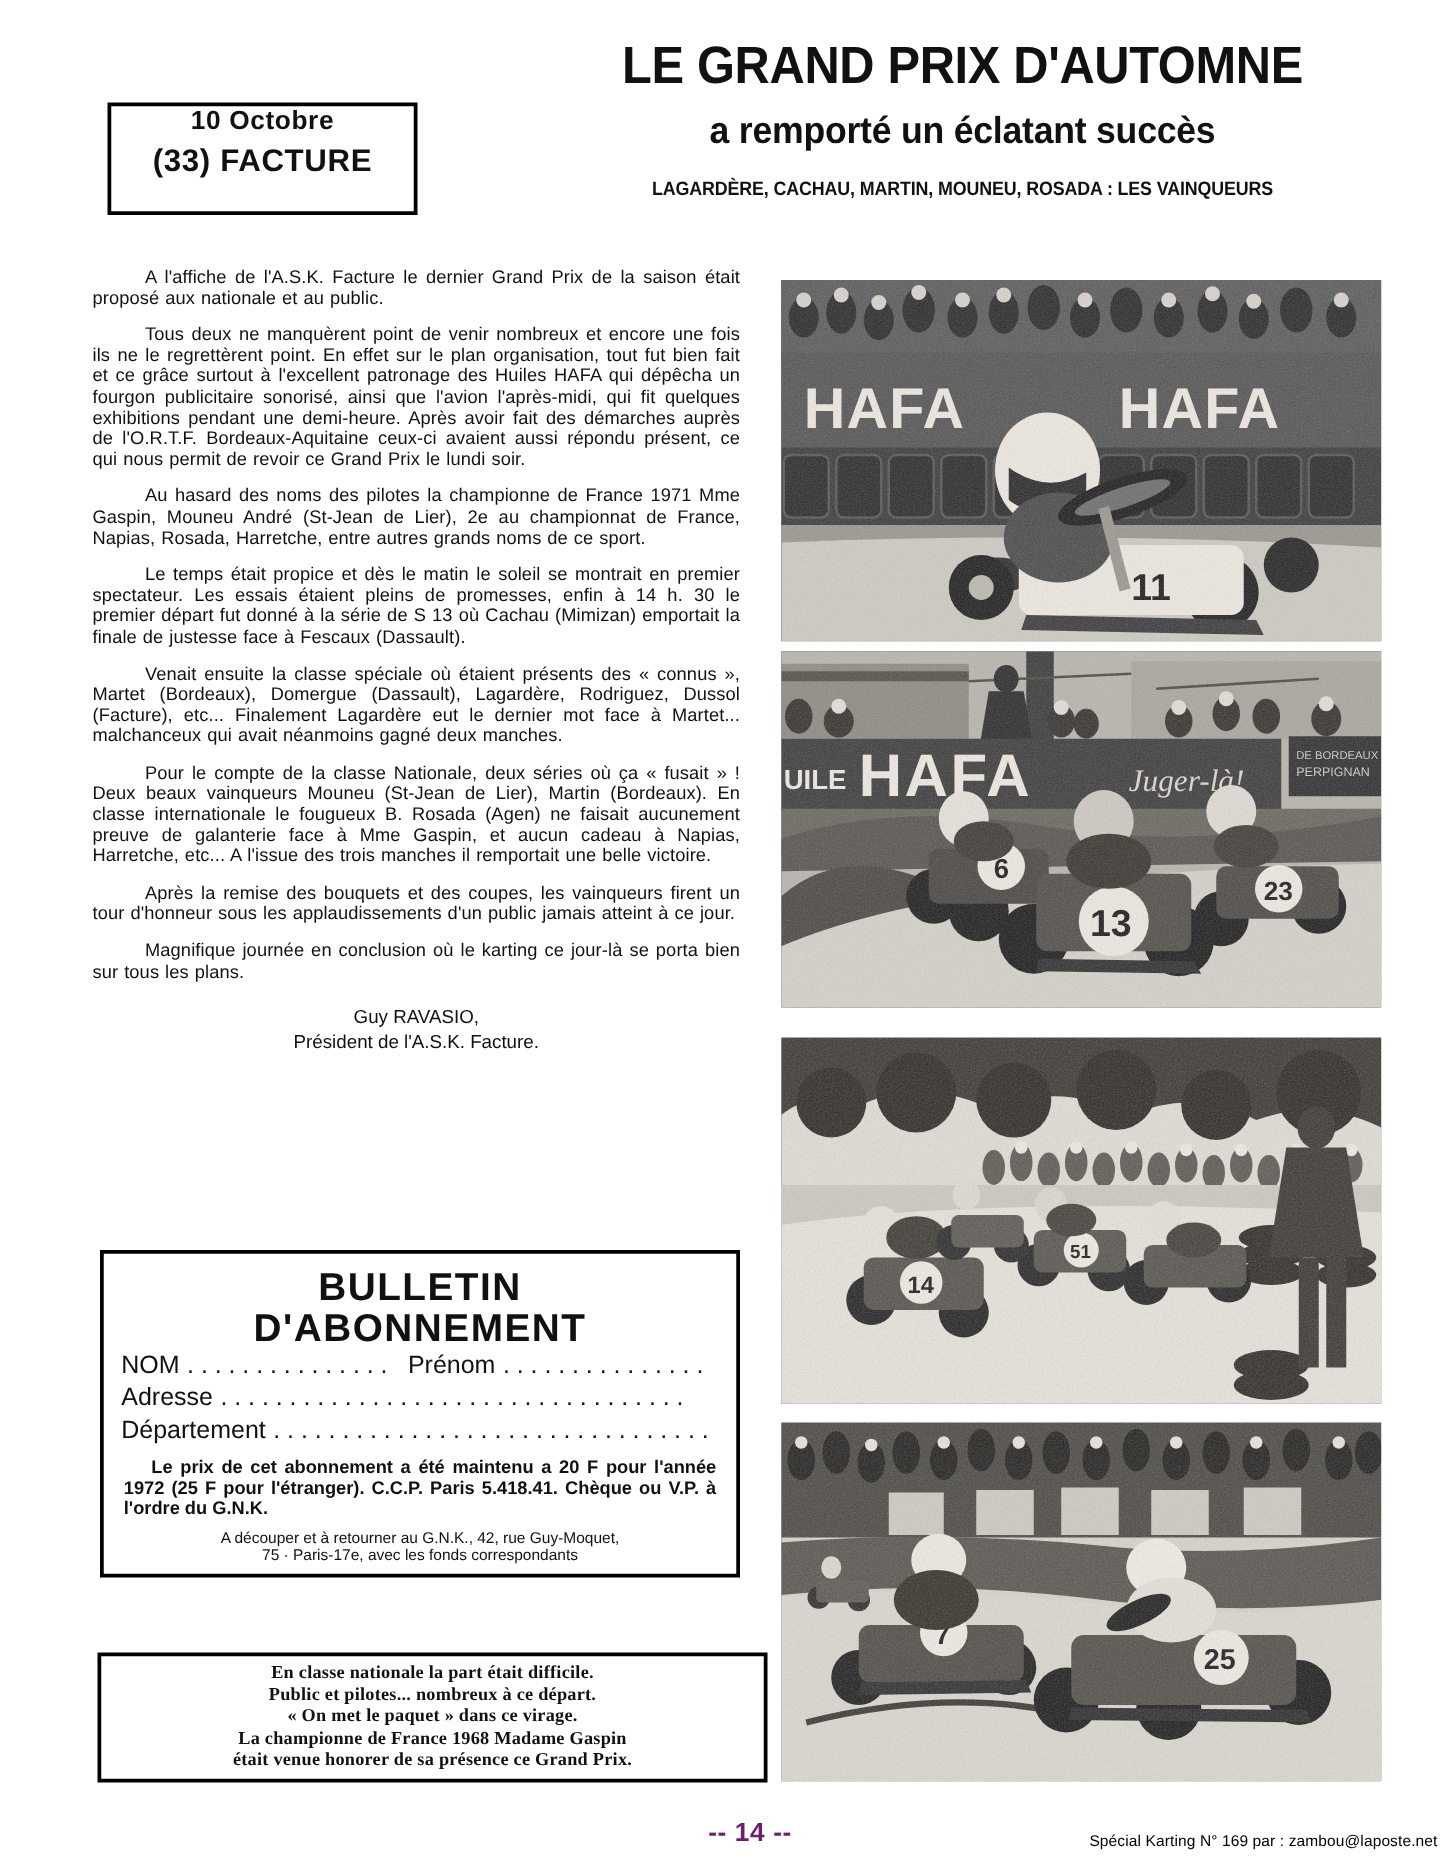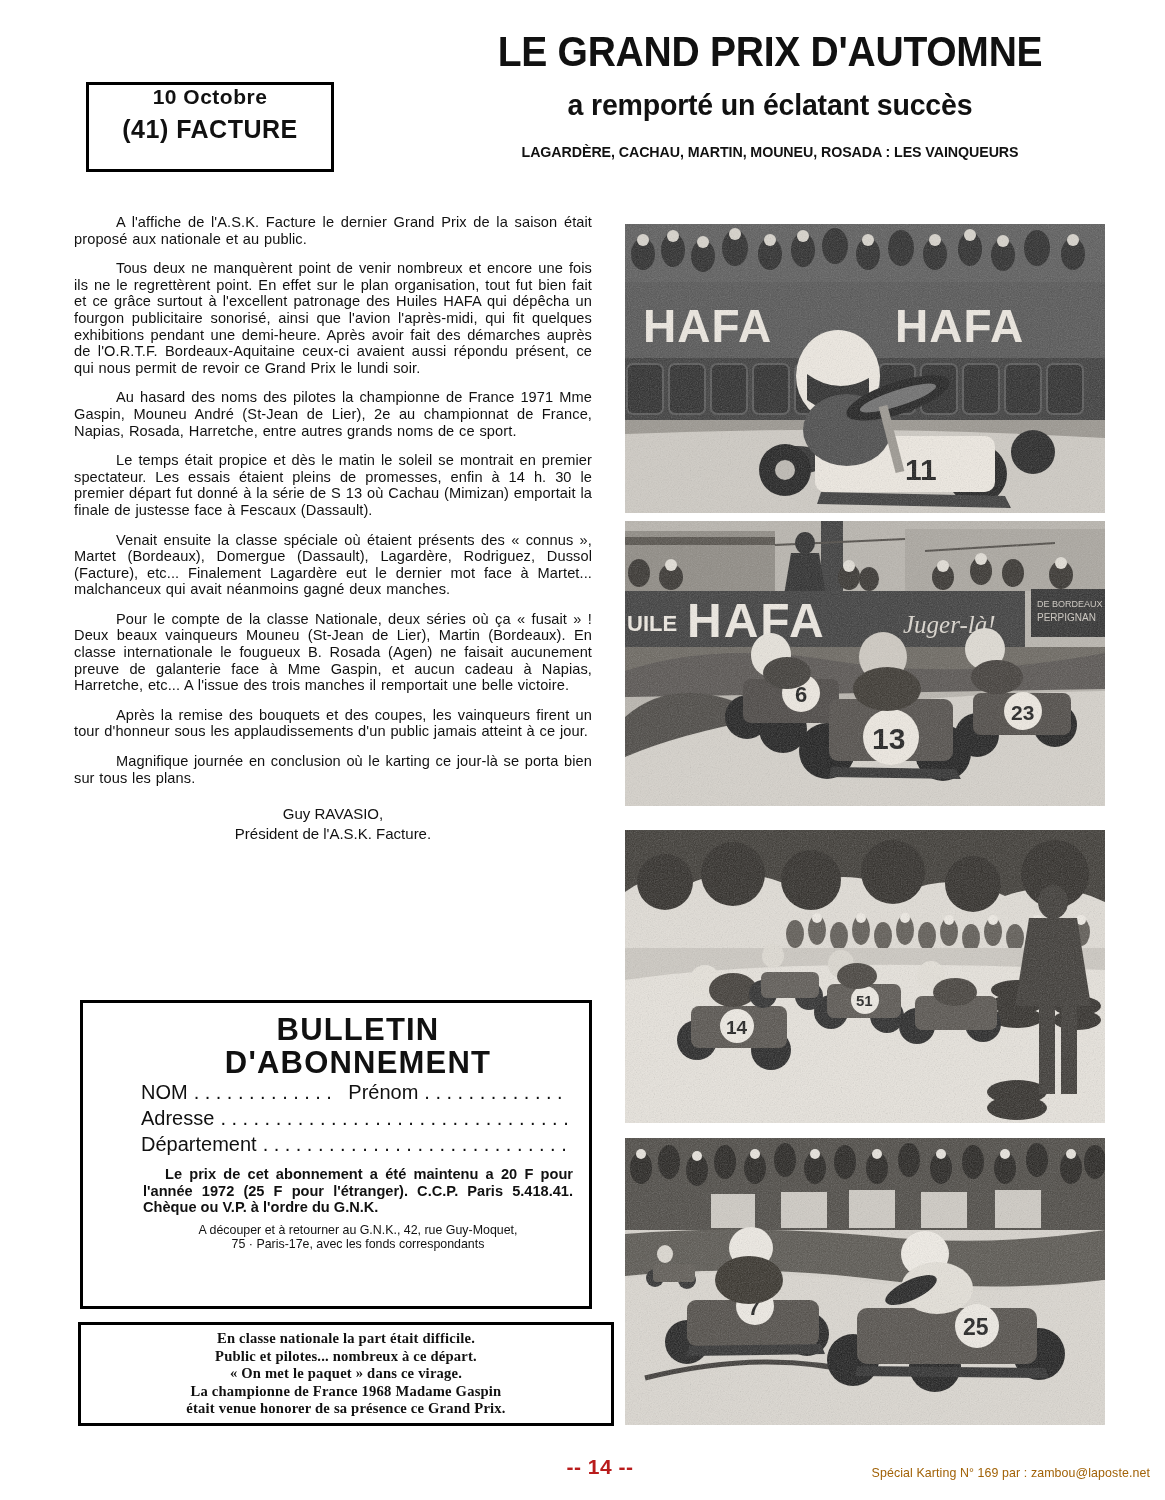--- a/index.html
+++ b/index.html
@@ -44,22 +44,22 @@
     text-align:justify;text-indent:42px;
     letter-spacing:.1px;word-spacing:.6px;
   }
   .signature{
     margin-top:18px;text-align:center;font-size:15px;line-height:20px;
   }
   .signature div{white-space:nowrap;}
 
   
   .coupon{
-    position:absolute;left:80px;top:1000px;width:512px;height:309px;
-    border:3px solid #000;box-sizing:border-box;background:#fff;padding-left:44px;
+    position:absolute;left:80px;top:1000px;width:512px;height:262px;
+    border:3px solid #000;box-sizing:border-box;background:#fff;
   }
   .coupon-title{
     text-align:center;font-weight:bold;margin-top:10px;
     font-size:31px;line-height:33px;letter-spacing:1.2px;
   }
   .coupon-title div{transform:scaleX(1.0);}
   .field-row{
     display:flex;align-items:baseline;font-size:20px;
     margin:0 14px;line-height:26px;white-space:nowrap;
   }
@@ -89,36 +89,36 @@
     text-align:center;white-space:nowrap;letter-spacing:.2px;font-family:Liberation Serif, serif;
   }
 
   
   .photo{position:absolute;overflow:hidden;background:#6d6d6d;}
   .photo svg{display:block;width:100%;height:100%;}
 
   
   .page-num{
     position:absolute;left:540px;top:1455px;width:120px;text-align:center;
-    font-size:21px;font-weight:bold;color:#b91c1c;letter-spacing:.5px;
+    font-size:21px;font-weight:bold;color:#701a75;letter-spacing:.5px;
   }
   .credit{
     position:absolute;left:700px;top:1466px;width:450px;text-align:right;
-    font-size:12.4px;color:#a16207;letter-spacing:.1px;white-space:nowrap;
+    font-size:12.4px;color:#000000;letter-spacing:.1px;white-space:nowrap;
     padding-right:14px;
   }
 </style>
 </head>
 <body>
 
 <div class="page">
 
   <div class="date-box">
     <div class="date-line1">10  Octobre</div>
-    <div class="date-line2">(41)  FACTURE</div>
+    <div class="date-line2">(33)  FACTURE</div>
   </div>
 
   <div class="headline">LE GRAND PRIX D'AUTOMNE</div>
   <div class="subhead">a remporté un éclatant succès</div>
   <div class="winners">LAGARDÈRE, CACHAU, MARTIN, MOUNEU, ROSADA : LES VAINQUEURS</div>
 
   <div class="article">
     <p>A l'affiche de l'A.S.K. Facture le dernier Grand Prix de la saison était proposé aux nationale et au public.</p>
     <p>Tous deux ne manquèrent point de venir nombreux et encore une fois ils ne le regrettèrent point. En effet sur le plan organisation, tout fut bien fait et ce grâce surtout à l'excellent patronage des Huiles HAFA qui dépêcha un fourgon publicitaire sonorisé, ainsi que l'avion l'après-midi, qui fit quelques exhibitions pendant une demi-heure. Après avoir fait des démarches auprès de l'O.R.T.F. Bordeaux-Aquitaine ceux-ci avaient aussi répondu présent, ce qui nous permit de revoir ce Grand Prix le lundi soir.</p>
     <p>Au hasard des noms des pilotes la championne de France 1971 Mme Gaspin, Mouneu André (St-Jean de Lier), 2e au championnat de France, Napias, Rosada, Harretche, entre autres grands noms de ce sport.</p>

